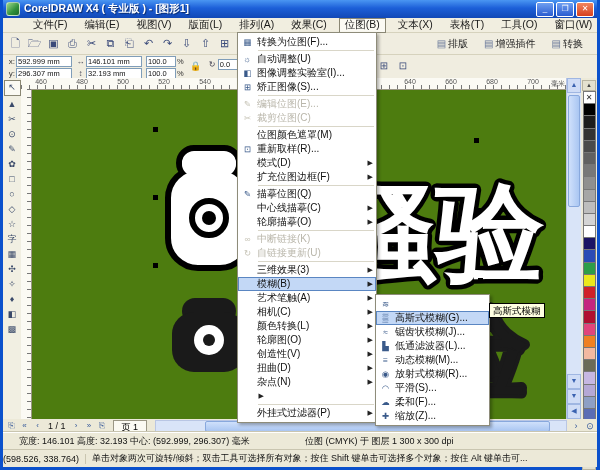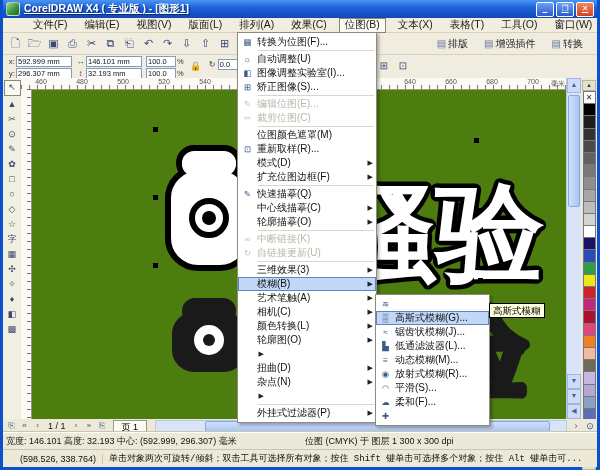--- a/index.html
+++ b/index.html
@@ -1,19 +1,19 @@
 <!DOCTYPE html>
 <html><head>
 <meta charset="utf-8">
 <style>
   html,body{margin:0;padding:0;}
   body{width:600px;height:470px;overflow:hidden;font-family:"Liberation Sans",sans-serif;background:#ece9d8;position:relative;}
   .window{position:absolute;inset:0;border:3px solid #0b51cc;border-top:none;box-sizing:border-box;background:#ece9d8;}
   
-  .titlebar{position:absolute;top:0;left:0;right:0;height:18px;background:linear-gradient(180deg,#4a96f2 0%,#1c5fd8 45%,#1148b6 100%);display:flex;align-items:center;padding:0 3px;color:#fff;text-decoration:underline;}
+  .titlebar{position:absolute;top:0;left:0;right:0;height:18px;background:linear-gradient(180deg,#4a96f2 0%,#1c5fd8 45%,#1148b6 100%);display:flex;align-items:center;padding:0 3px;color:#fff;}
   .applogo{width:12px;height:12px;border-radius:3px;background:linear-gradient(135deg,#9fd98a,#2f8f3a 60%,#1d6b28);border:1px solid rgba(255,255,255,.6);margin-right:4px;flex:none;}
   .title-text{font-size:10.5px;font-weight:bold;text-shadow:1px 1px 1px #0a2a6a;white-space:nowrap;flex:1;}
   .win-btns{display:flex;gap:2px;}
   .win-btn{width:16px;height:13px;border-radius:2px;border:1px solid #fff;color:#fff;font-size:8px;line-height:11px;text-align:center;background:linear-gradient(180deg,#6f9ff0,#2a5cd0);}
   .win-btn.close{background:linear-gradient(180deg,#f0865f,#d6401e);}
   
   .menubar{position:absolute;top:18px;left:0;right:0;height:14px;background:#f1eee0;border-bottom:1px solid #d6d2bd;display:flex;align-items:center;font-size:10.5px;padding-left:18px;}
   .menubar-item{padding:0 5px;height:13px;line-height:13px;white-space:nowrap;color:#1a1a1a;margin-left:7px;}
   .menubar-item.pressed{background:#fbfaf3;border:1px solid #8a8774;line-height:11px;}
   .doc-btns{margin-left:auto;display:flex;gap:3px;padding-right:4px;color:#555;font-size:9px;}
@@ -71,25 +71,25 @@
   
   .pagebar{position:absolute;left:0;right:0;bottom:34px;height:14px;background:#ece9d8;display:flex;align-items:center;font-size:9px;padding-left:2px;}
   .pg-btn{width:13px;text-align:center;color:#35599a;font-size:8px;}
   .pg-ind{padding:0 4px;color:#111;font-size:9px;}
   .pg-tab{margin-left:4px;background:#fbfaf3;border:1px solid #9b9786;border-bottom:none;padding:0 8px;height:12px;line-height:12px;font-size:9px;}
   .hscroll{flex:1;margin:0 2px 0 8px;height:11px;background:#d9e4f8;border:1px solid #b9c6e4;position:relative;}
   .hscroll .thumb{position:absolute;left:12%;right:4%;top:0;bottom:0;background:linear-gradient(180deg,#cfe0fb,#aac6f2);border:1px solid #88a8dd;border-radius:2px;}
   .pg-zoom{width:14px;text-align:center;color:#35599a;font-size:9px;}
   
   .status1{position:absolute;left:0;right:0;bottom:17px;height:17px;background:#ece9d8;border-top:1px solid #fff;box-shadow:0 -1px 0 #c9c5b0;font-size:9px;color:#111;display:flex;align-items:center;}
-  .status1 .s-left{padding-left:3px;white-space:nowrap;}
+  .status1 .s-left{padding-left:16px;white-space:nowrap;}
   .status1 .s-right{position:absolute;left:302px;white-space:nowrap;}
   .status2{position:absolute;left:0;right:0;bottom:0;height:17px;background:#ece9d8;border-top:1px solid #c9c5b0;font-size:9px;color:#111;display:flex;align-items:center;}
-  .status2 .coords{padding:0 6px 0 17px;border-right:1px solid #c9c5b0;white-space:nowrap;}
-  .status2 .hint{padding-left:6px;white-space:nowrap;overflow:hidden;font-family:Liberation Mono, monospace;}
+  .status2 .coords{padding:0 6px 0 0;border-right:1px solid #c9c5b0;white-space:nowrap;}
+  .status2 .hint{padding-left:6px;white-space:nowrap;overflow:hidden;}
   
   .handle{position:absolute;width:5px;height:5px;background:#000;z-index:20;}
   .canvas svg{position:absolute;left:0;top:0;}
 </style>
 </head>
 <body>
 
 <div class="window">
 
   <div class="titlebar">
@@ -373,21 +373,21 @@
         <span class="mi-arrow">▶</span>
       </div>
       <div class="menu-item">
         <span class="mi-icon"></span>
         <span class="mi-label">扩充位图边框(F)</span>
         <span class="mi-arrow">▶</span>
       </div>
       <div class="menu-sep"></div>
       <div class="menu-item">
         <span class="mi-icon">✎</span>
-        <span class="mi-label">快速描摹(Q)</span>
+        <span class="mi-label">描摹位图(Q)</span>
         <span class="mi-arrow"></span>
       </div>
       <div class="menu-item">
         <span class="mi-icon"></span>
         <span class="mi-label">中心线描摹(C)</span>
         <span class="mi-arrow">▶</span>
       </div>
       <div class="menu-item">
         <span class="mi-icon"></span>
         <span class="mi-label">轮廓描摹(O)</span>
@@ -430,20 +430,21 @@
         <span class="mi-label">颜色转换(L)</span>
         <span class="mi-arrow">▶</span>
       </div>
       <div class="menu-item">
         <span class="mi-icon"></span>
         <span class="mi-label">轮廓图(O)</span>
         <span class="mi-arrow">▶</span>
       </div>
       <div class="menu-item">
         <span class="mi-icon"></span>
+        <span class="mi-label">创造性(V)</span>
         <span class="mi-arrow">▶</span>
       </div>
       <div class="menu-item">
         <span class="mi-icon"></span>
         <span class="mi-label">扭曲(D)</span>
         <span class="mi-arrow">▶</span>
       </div>
       <div class="menu-item">
         <span class="mi-icon"></span>
         <span class="mi-label">杂点(N)</span>
@@ -496,20 +497,21 @@
         <span class="mi-label">平滑(S)...</span>
         <span class="mi-arrow"></span>
       </div>
       <div class="menu-item">
         <span class="mi-icon">☁</span>
         <span class="mi-label">柔和(F)...</span>
         <span class="mi-arrow"></span>
       </div>
       <div class="menu-item">
         <span class="mi-icon">✚</span>
+        <span class="mi-label">缩放(Z)...</span>
         <span class="mi-arrow"></span>
       </div>
     </div>
 
   <div class="tooltip">高斯式模糊</div>
 
   <div class="pagebar">
     <span id="pg-left" style="display:flex;">
         <span class="pg-btn">⎘</span>
         <span class="pg-btn">«</span>

